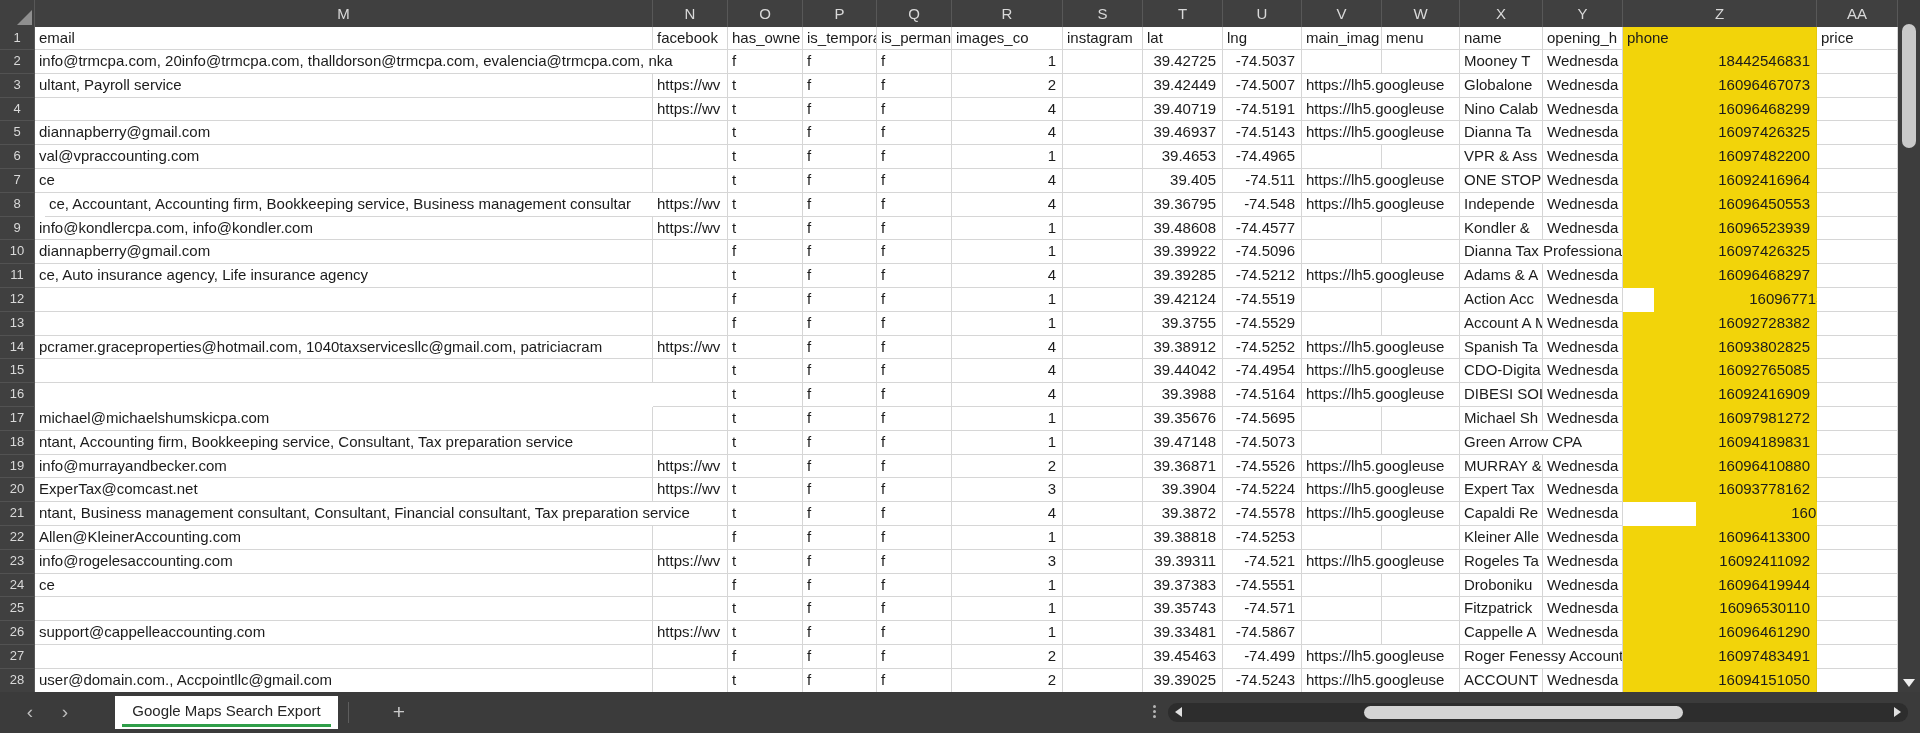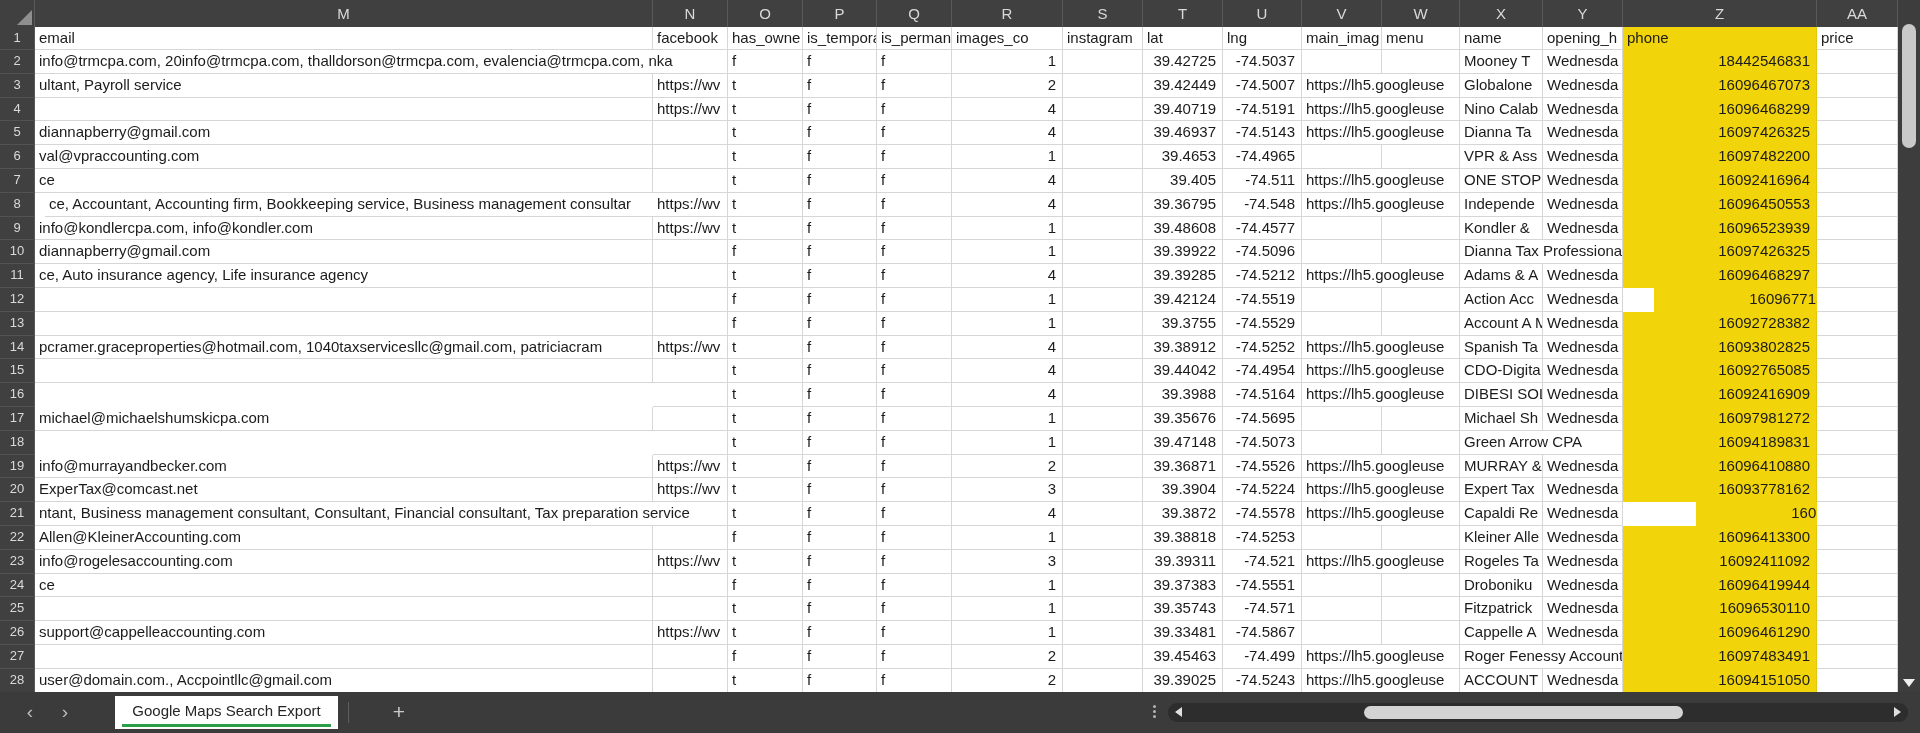--- a/index.html
+++ b/index.html
@@ -371,20 +371,21 @@
         <div class="cell num" style="left: 1223px; width: 79px;">-74.5695</div>
         <div class="cell" style="left: 1302px; width: 80px;"></div>
         <div class="cell" style="left: 1382px; width: 78px;"></div>
         <div class="cell" style="left: 1460px; width: 83px;">Michael Sh</div>
         <div class="cell" style="left: 1543px; width: 80px;">Wednesda</div>
         <div class="cell num phone" style="left: 1623px; width: 194px; background: rgb(242, 212, 10);">16097981272</div>
         <div class="cell" style="left: 1817px; width: 81px;"></div>
       </div>
       <div class="row">
         <div class="rowhdr">18</div>
+        <div class="cell" style="left: 35px; width: 618px;">ntant, Accounting firm, Bookkeeping service, Consultant, Tax preparation service</div>
         <div class="cell" style="left: 653px; width: 75px;"></div>
         <div class="cell" style="left: 728px; width: 75px;">t</div>
         <div class="cell" style="left: 803px; width: 74px;">f</div>
         <div class="cell" style="left: 877px; width: 75px;">f</div>
         <div class="cell num" style="left: 952px; width: 111px;">1</div>
         <div class="cell" style="left: 1063px; width: 80px;"></div>
         <div class="cell num" style="left: 1143px; width: 80px;">39.47148</div>
         <div class="cell num" style="left: 1223px; width: 79px;">-74.5073</div>
         <div class="cell" style="left: 1302px; width: 80px;"></div>
         <div class="cell" style="left: 1382px; width: 78px;"></div>

